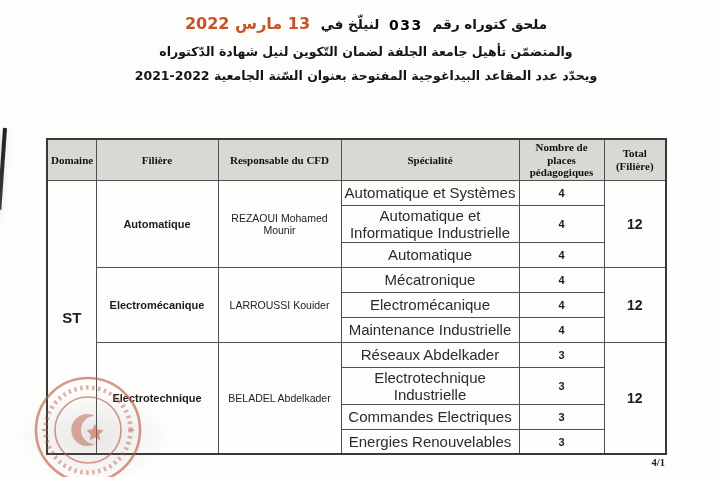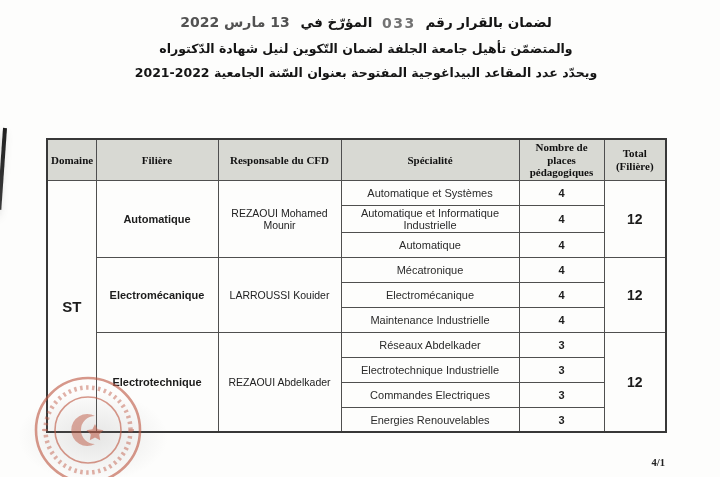--- a/index.html
+++ b/index.html
@@ -13,25 +13,25 @@
   .arab-header{
     position:absolute;top:14px;left:0;width:720px;text-align:center;
     direction:rtl;font-family:"DejaVu Sans",sans-serif;
     transform:translateX(6px);
   }
   .arab-line{display:block;font-weight:bold;color:#141414;}
   .line1{font-size:13.5px;margin-bottom:11px;}
   .line2{font-size:12.5px;margin-bottom:9px;letter-spacing:.2px;}
   .line3{font-size:12.5px;letter-spacing:.2px;}
   .decree-number{
-    color:#737373;font-weight:600;font-size:14px;letter-spacing:1.5px;
+    color:#000000;font-weight:600;font-size:14px;letter-spacing:1.5px;
     padding:0 5px;display:inline-block;transform:translateY(1px);
   }
   .date-stamp{
-    color:#404040;font-weight:700;font-size:14px;opacity:.9;
+    color:#c2410c;font-weight:700;font-size:16px;opacity:.9;
     padding-right:6px;display:inline-block;letter-spacing:.5px;
   }
 
   
   .edge-artifact{
     position:absolute;left:3px;top:128px;width:4px;height:82px;
     background:linear-gradient(#1f1f1f,#3c3c3c);
     transform:rotate(4deg);transform-origin:top center;
     box-shadow:-3px 6px 8px rgba(90,90,90,.35);
   }
@@ -49,21 +49,21 @@
   table.places{border:2px solid #383838;}
   thead tr{height:34px;}
   tbody tr{height:25px;}
   th{
     background:#d8d9d3;font-family:"Liberation Serif",serif;
     font-size:11px;line-height:1.15;font-weight:bold;color:#111;
   }
   td.domaine{font-weight:bold;font-size:15px;}
   td.filiere{font-weight:bold;font-size:11px;}
   td.resp{font-size:10.5px;color:#222;margin-top:18px;}
-  td.spec{font-size:11px;color:#2b2b2b;font-weight:400;}
+  td.spec{font-size:15px;color:#2b2b2b;font-weight:400;}
   td.num{font-weight:bold;font-size:11px;}
   td.total{font-weight:bold;font-size:14px;}
 
   
   .page-number{
     position:absolute;left:46px;top:457px;width:619px;text-align:right;
     font-family:"Liberation Serif",serif;font-weight:bold;font-size:10.5px;color:#222;
   }
 
   
@@ -76,23 +76,23 @@
     background:radial-gradient(closest-side,rgba(120,120,120,.18),rgba(120,120,120,0));
     pointer-events:none;
   }
 </style>
 </head>
 <body>
 
 <div class="page">
 
   <div class="arab-header">
-    <span class="arab-line line1"><span>لضمان بالقرار رقم</span>
+    <span class="arab-line line1"><span>ملحق كتوراه رقم</span>
       <span class="decree-number">033</span>
-      <span>المؤرّخ في</span>
+      <span>لنيلّخ في</span>
       <span class="date-stamp">13 مارس 2022</span>
     </span>
     <span class="arab-line line2">والمتضمّن تأهيل جامعة الجلفة لضمان التّكوين لنيل شهادة الدّكتوراه</span>
     <span class="arab-line line3">ويحدّد عدد المقاعد البيداغوجية المفتوحة بعنوان السّنة الجامعية 2022-2021</span>
   </div>
 
   <div class="edge-artifact"></div>
 
   <div class="tbl-wrap">
     <table class="places">
@@ -144,21 +144,21 @@
           <td class="spec">Electromécanique</td>
           <td class="num">4</td>
         </tr>
         <tr>
           <td class="spec">Maintenance Industrielle</td>
           <td class="num">4</td>
         </tr>
 
         <tr>
           <td class="filiere" rowspan="4">Electrotechnique</td>
-          <td class="resp" rowspan="4">REZAOUI Abdelkader</td>
+          <td class="resp" rowspan="4">BELADEL Abdelkader</td>
           <td class="spec">Réseaux Abdelkader</td>
           <td class="num">3</td>
           <td class="total" rowspan="4">12</td>
         </tr>
         <tr>
           <td class="spec">Electrotechnique Industrielle</td>
           <td class="num">3</td>
         </tr>
         <tr>
           <td class="spec">Commandes Electriques</td>

